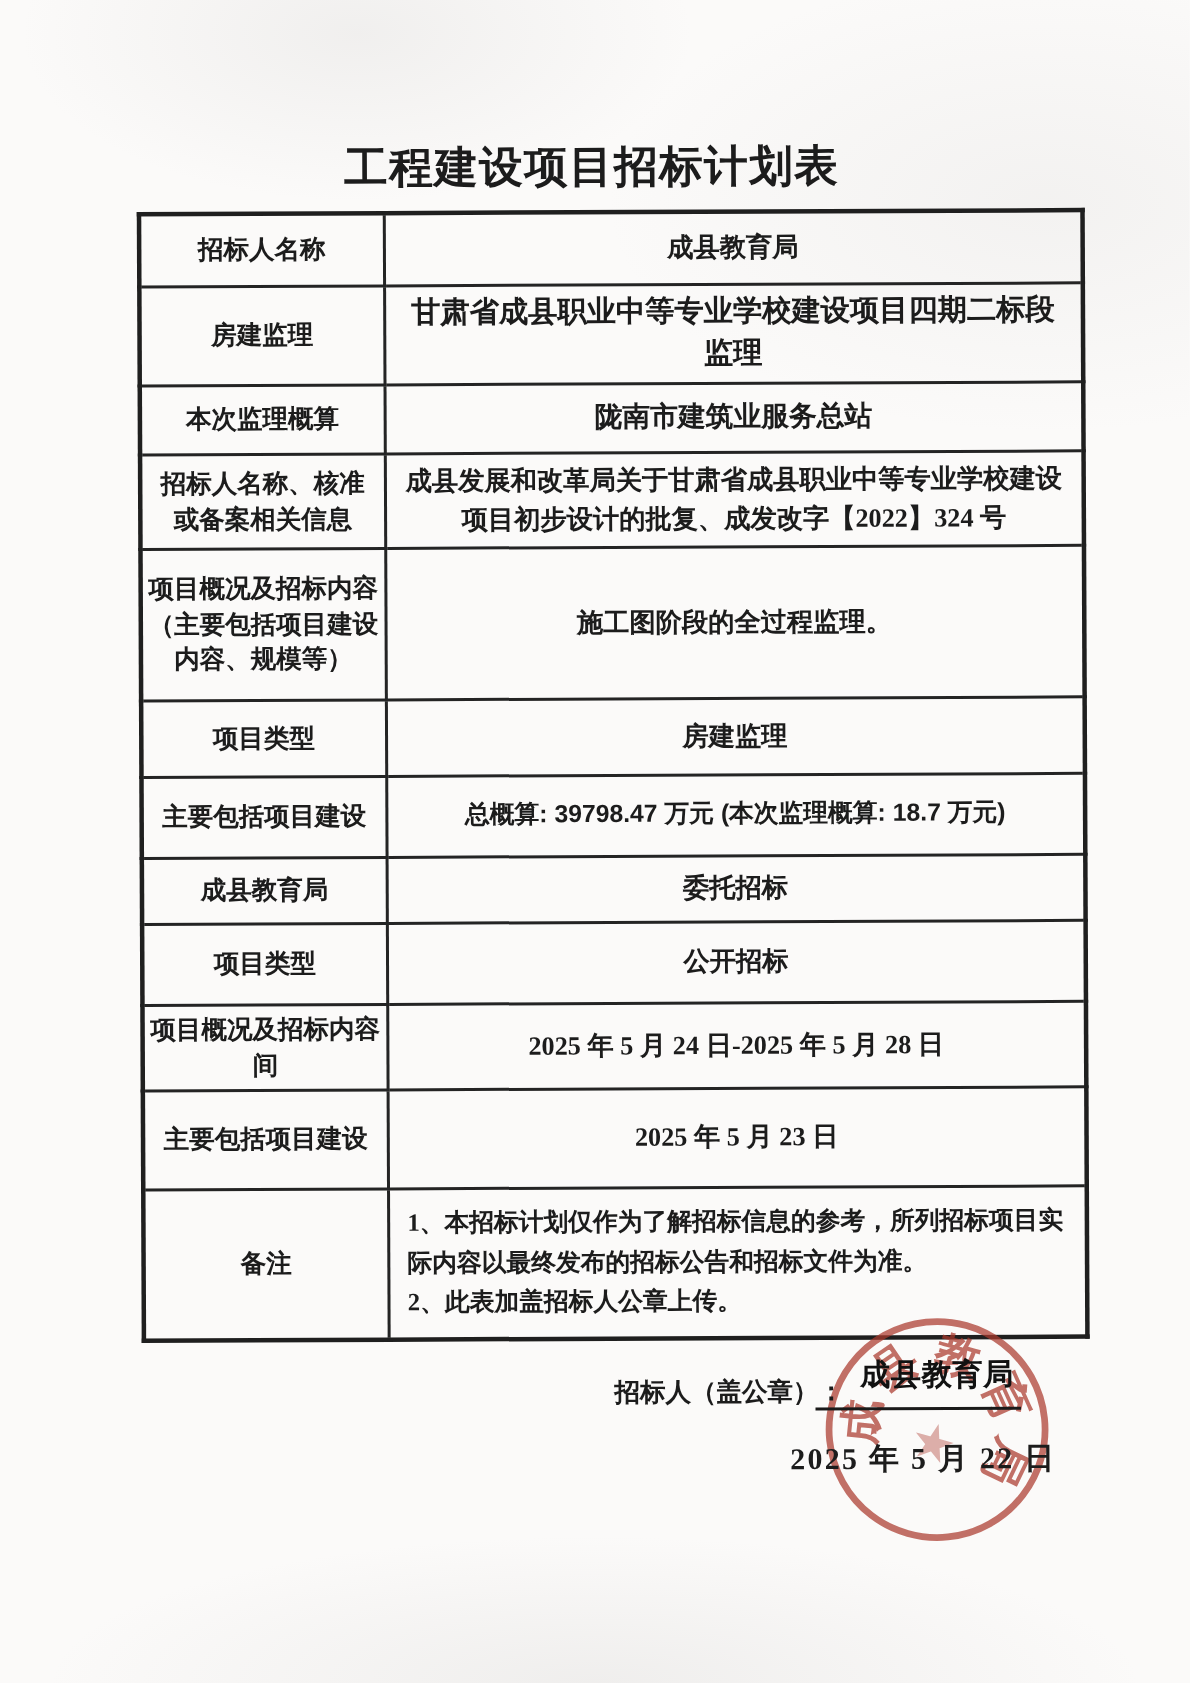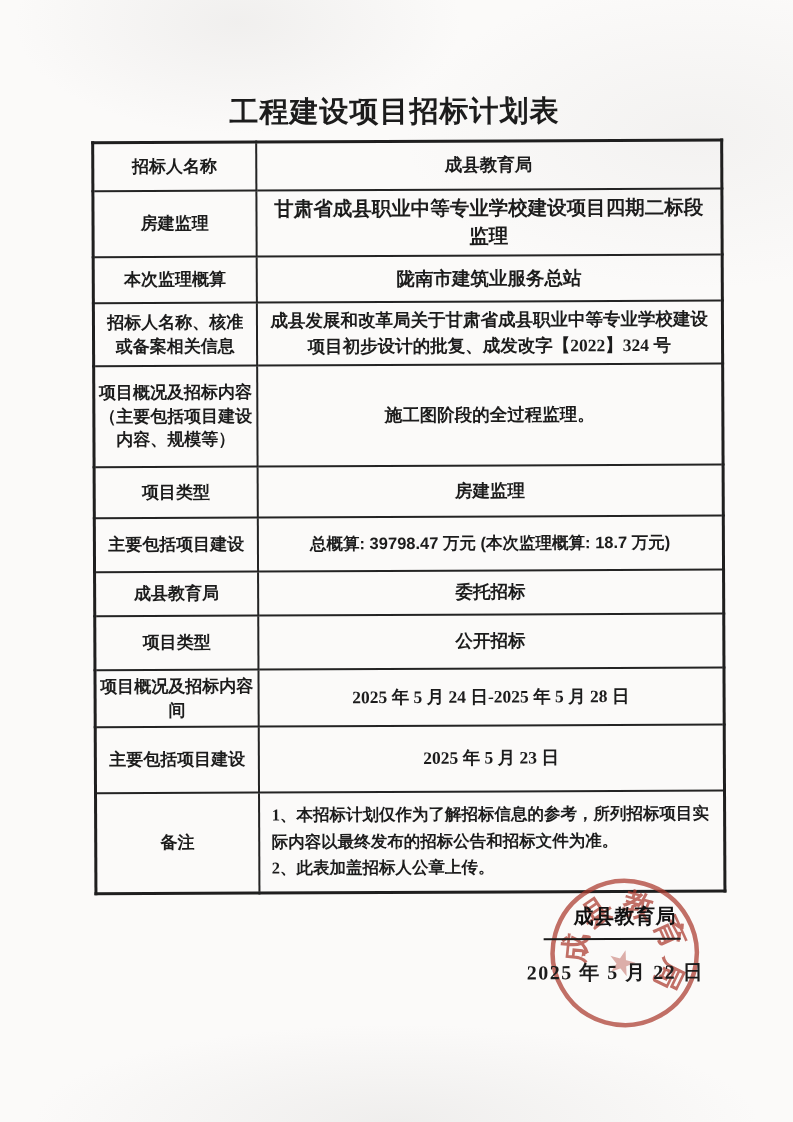--- a/index.html
+++ b/index.html
@@ -142,20 +142,21 @@
     <tr class="r11">
       <td class="lbl">备注</td>
       <td class="val">
         <div>1、本招标计划仅作为了解招标信息的参考，所列招标项目实际内容以最终发布的招标公告和招标文件为准。</div>
         <div>2、此表加盖招标人公章上传。</div>
       </td>
     </tr>
   </tbody>
     </table>
 
+  <div class="sig-row sig-label">招标人（盖公章）：</div>
   <div class="sig-line"></div>
   <div class="sig-name">成县教育局</div>
   <div class="sig-date">2025 年 5 月 22 日</div>
 
   <svg class="seal" viewBox="0 0 160 160">
     <g transform="rotate(16,80,80)" fill="#ab3a2e" opacity="0.82">
       <circle cx="80" cy="80" r="72" fill="none" stroke="#ab3a2e" stroke-width="4.5"></circle>
       <text x="30.8" y="88.7" transform="rotate(-100,30.8,88.7)" text-anchor="middle" dominant-baseline="central">成</text>
       <text x="41.7" y="47.9" transform="rotate(-50,41.7,47.9)" text-anchor="middle" dominant-baseline="central">县</text>
       <text x="80" y="30" text-anchor="middle" dominant-baseline="central">教</text>

